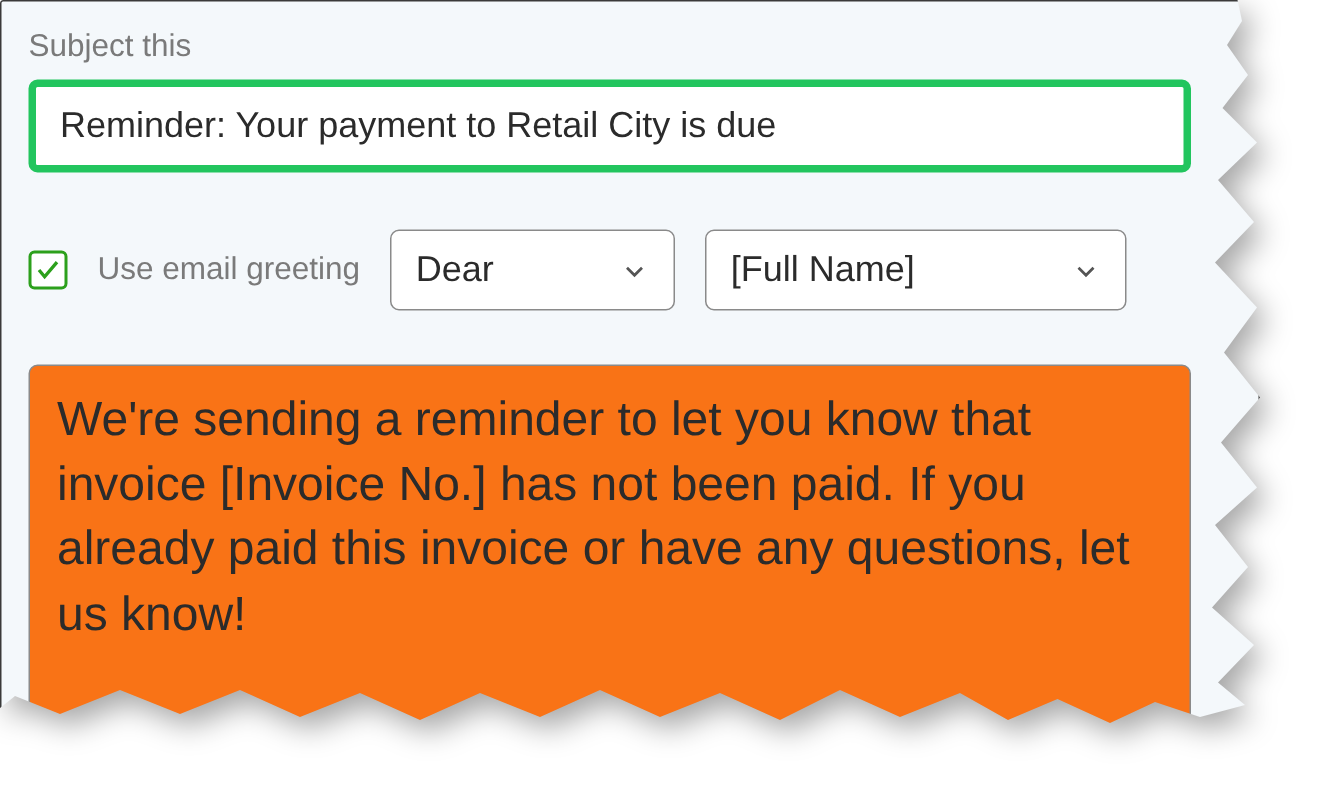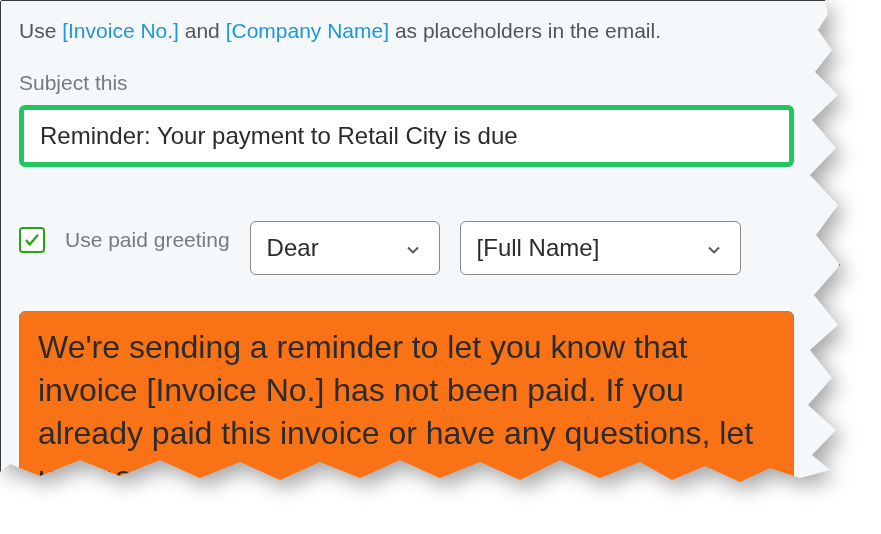--- a/index.html
+++ b/index.html
@@ -85,21 +85,20 @@
     border: 1px solid #8a8a8a;
     border-radius: 6px;
     background: #fff;
     font-size: 24px;
     color: #2b2b2b;
     padding: 12px 16px;
     display: flex;
     align-items: center;
     justify-content: space-between;
     cursor: pointer;
-    margin-top: 16px;
   }
   .select-salutation { width: 190px; }
   .select-name { width: 281px; }
   .chevron {
     width: 20px;
     height: 20px;
   }
   .chevron svg {
     width: 20px;
     height: 20px;
@@ -137,34 +136,31 @@
     );
   }
 </style>
 </head>
 <body>
 
 <div class="viewport">
   <div class="shadow-wrap">
     <div class="panel panel-mask">
 
-      <p class="help-line">
-        <span>Use </span><span class="placeholder-token">[Invoice No.]</span><span> and </span><span class="placeholder-token">[Company Name]</span><span> as placeholders in the email.</span>
-      </p>
 
       <label class="label">Subject this</label>
       <input type="text" class="text-input" value="Reminder: Your payment to Retail City is due" style="">
 
       <div class="greeting-row">
         <div class="checkbox">
           <svg viewBox="0 0 24 24">
               <polyline points="4 12 9 18 20 5"></polyline>
             </svg>
         </div>
-        <span class="checkbox-label">Use paid greeting</span>
+        <span class="checkbox-label">Use email greeting</span>
 
         <div class="select select-salutation">
           <span>Dear</span>
           <span class="chevron">
             <svg viewBox="0 0 24 24">
                 <polyline points="6 9 12 15 18 9"></polyline>
               </svg>
           </span>
         </div>
 

